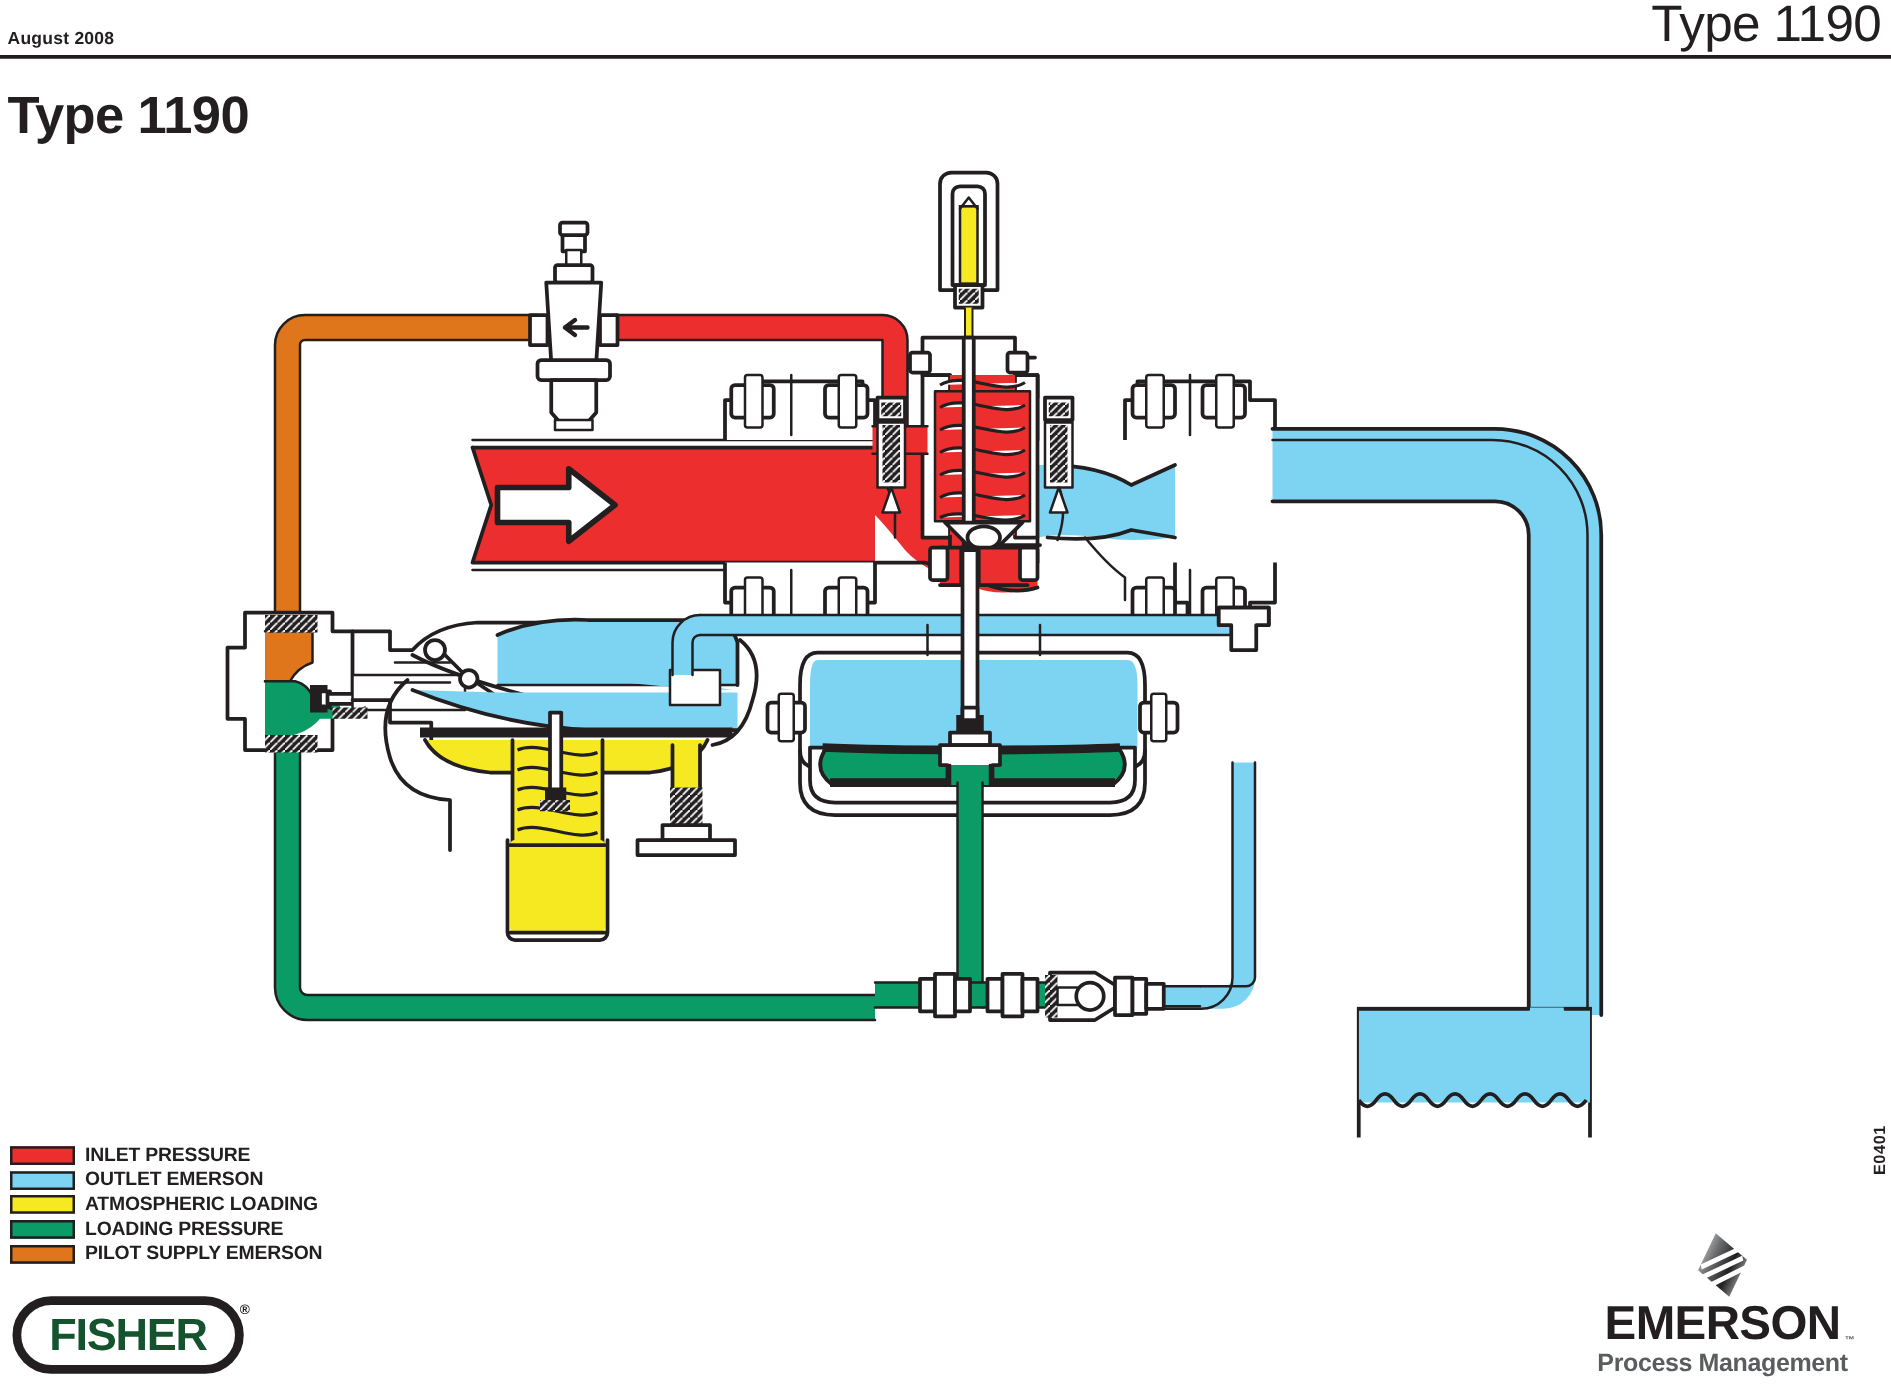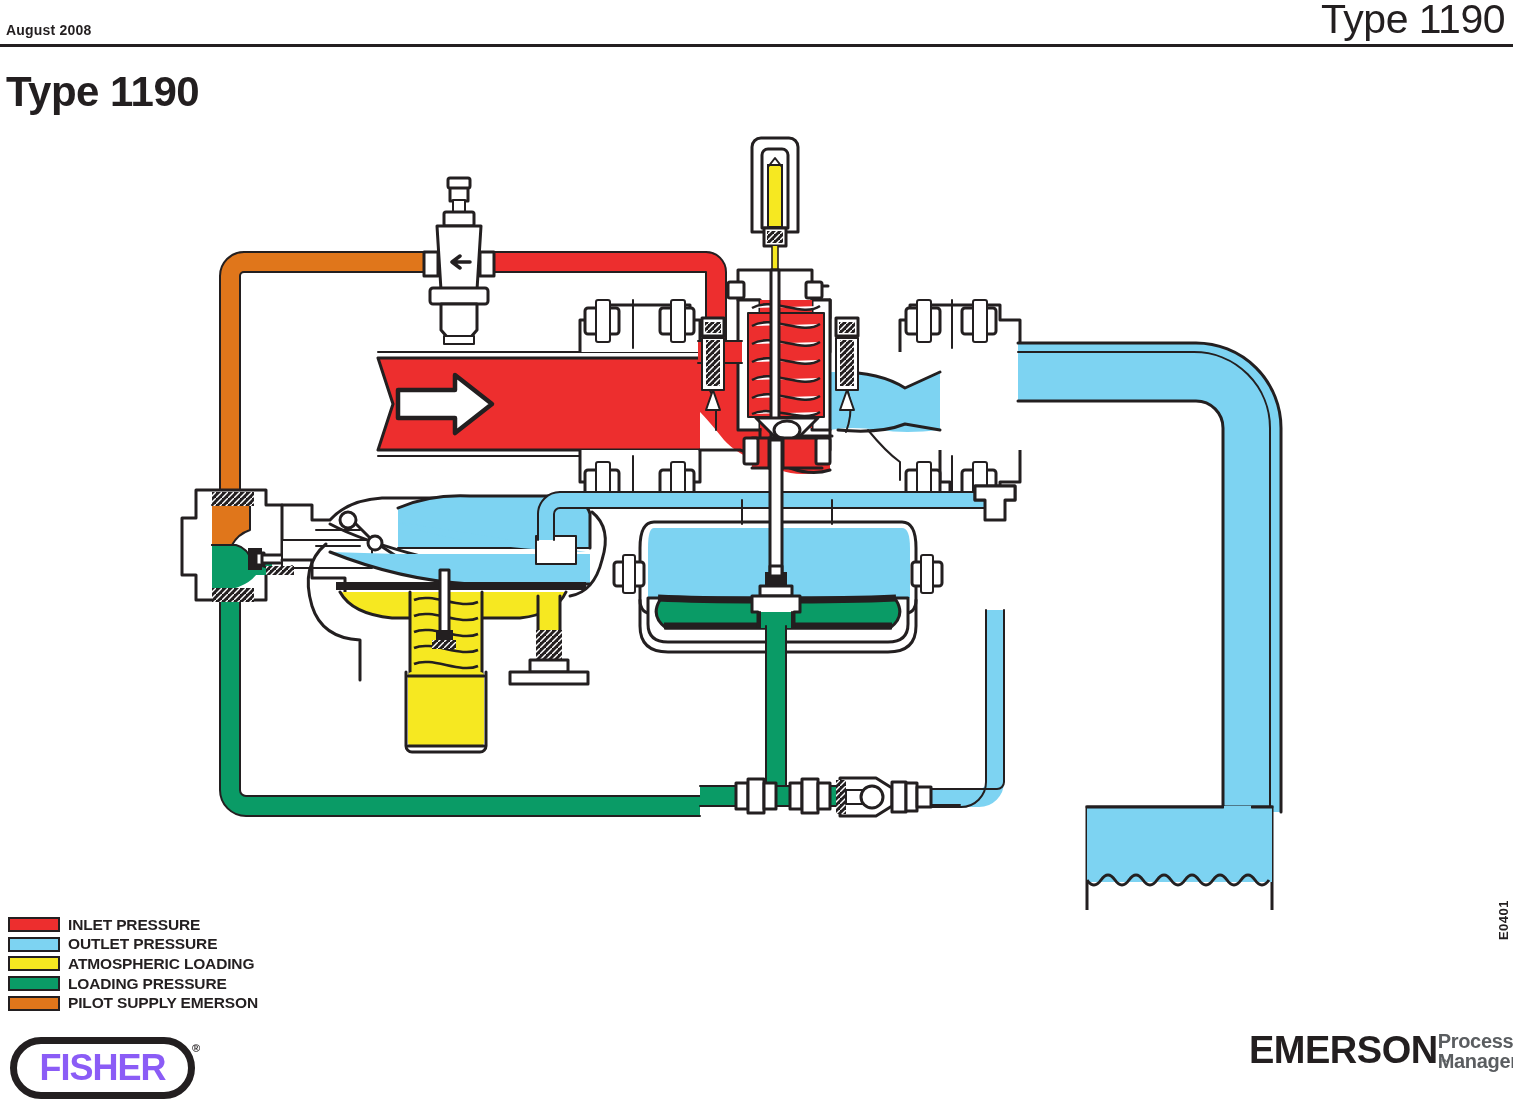--- a/index.html
+++ b/index.html
@@ -49,31 +49,31 @@
     writing-mode:vertical-rl;transform:rotate(180deg);
   }
 
   
   #fisher-logo{
     position:absolute;left:10px;top:1037px;width:185px;height:62px;
     border:7px solid #231f20;border-radius:31px;box-sizing:border-box;
     display:flex;align-items:center;justify-content:center;background:#fff;
   }
   #fisher-wordmark{
-    font-size:36px;font-weight:bold;letter-spacing:-1px;color:#8b5cf6;
+    font-size:36px;font-weight:bold;letter-spacing:-1px;color:#14532d;
     position:relative;
   }
   #fisher-reg{
     position:absolute;right:-12px;top:-2px;font-size:11px;font-weight:bold;
   }
 
   
   #emerson-logo{
     position:absolute;right:6px;top:985px;width:258px;height:128px;
-    display:flex;flex-direction:row;align-items:center;
+    display:flex;flex-direction:column;align-items:center;
   }
   #emerson-mark{width:64px;height:54px;}
   #emerson-wordmark{
     font-size:38px;font-weight:bold;letter-spacing:-.5px;color:#231f20;
     line-height:1;margin-top:1px;position:relative;
   }
   #emerson-tm{position:absolute;right:-11px;bottom:2px;font-size:8px;font-weight:bold;color:#55585a;}
   #emerson-tagline{
     font-size:20px;font-weight:bold;color:#5a5d60;letter-spacing:-.3px;
     line-height:1;margin-top:3px;
@@ -451,21 +451,21 @@
   </svg>
   </div>
 
   <div id="legend">
     <div class="legend-row">
       <span class="legend-swatch" style="background:#ed2e2e"></span>
       <span class="legend-label">INLET PRESSURE</span>
     </div>
     <div class="legend-row">
       <span class="legend-swatch" style="background:#7dd3f2"></span>
-      <span class="legend-label">OUTLET PRESSURE</span>
+      <span class="legend-label">OUTLET EMERSON</span>
     </div>
     <div class="legend-row">
       <span class="legend-swatch" style="background:#f6e821"></span>
       <span class="legend-label">ATMOSPHERIC LOADING</span>
     </div>
     <div class="legend-row">
       <span class="legend-swatch" style="background:#0a9b66"></span>
       <span class="legend-label">LOADING PRESSURE</span>
     </div>
     <div class="legend-row">

